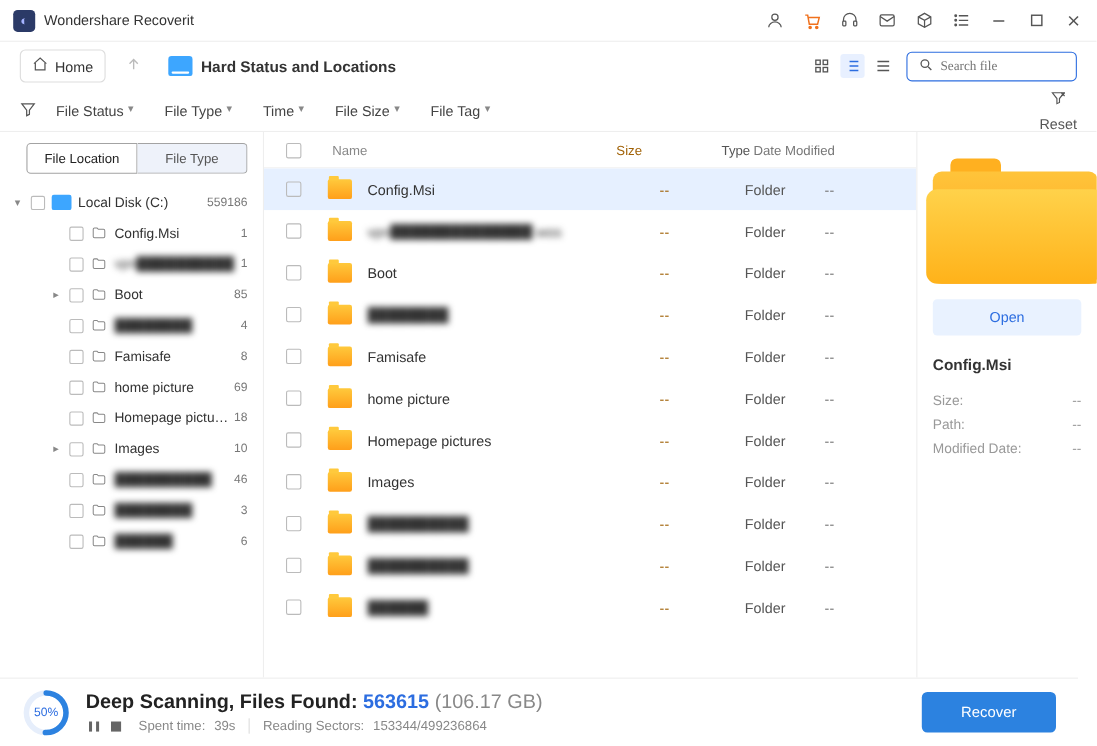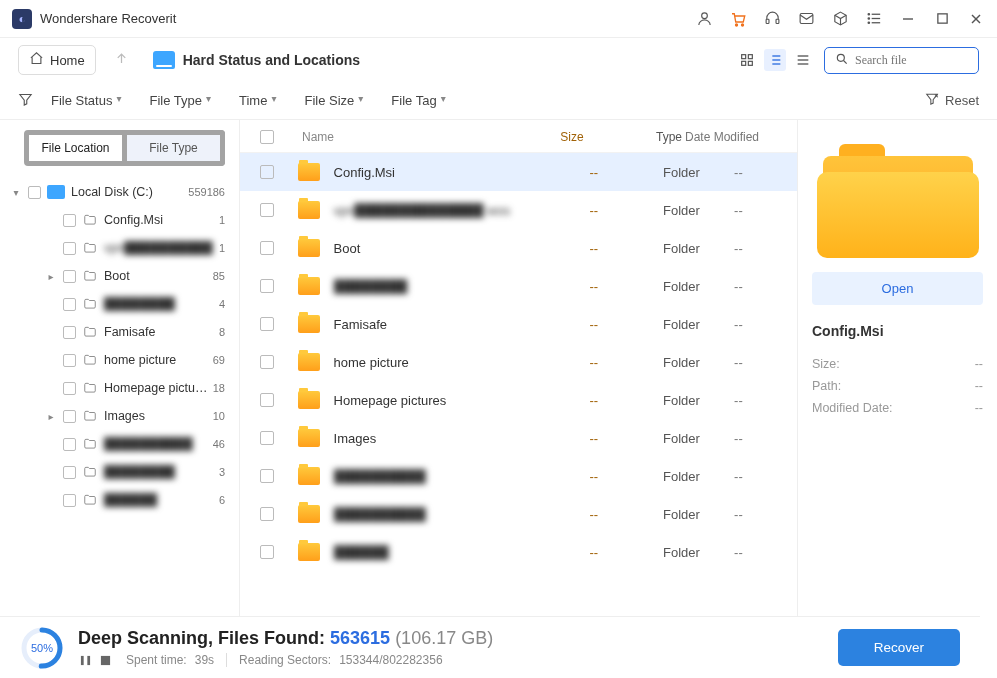--- a/index.html
+++ b/index.html
@@ -25,29 +25,29 @@
   .view-icons { display:flex; gap:6px; align-items:center;}
   .vi { width:22px; height:22px; display:flex; align-items:center; justify-content:center; border-radius:3px; cursor:pointer; color:#555;}
   .vi.active { background:#e8f0ff; color:#2c6de0;}
   .search-box { display:flex; align-items:center; gap:6px; border:1.5px solid #2c6de0; border-radius:5px; padding:4px 10px; width:155px;}
   .search-box input { border:none; outline:none; font-size:12px; width:110px; color:#555;font-family:Liberation Serif, serif;}
   
   
   .filter-bar { display:flex; align-items:center; height:38px; padding:0 18px; border-bottom:1px solid #eee; font-size:13px;}
   .funnel { margin-right:18px; color:#555; cursor:pointer;}
   .filt { display:flex; align-items:flex-start; gap:4px; margin-right:28px; color:#444; cursor:pointer;}
-  .reset-btn { margin-left:auto; display:flex; gap:6px; align-items:center; color:#555; cursor:pointer;}
+  .reset-btn { margin-left:auto; display:flex; gap:6px; align-items:center; color:#555; cursor:pointer;flex-direction:column;}
   
   
   .main { display:flex; position:absolute; top:120px; bottom:62px; left:0; right:0;}
   
   
   .sidebar { width:240px; border-right:1px solid #eee; display:flex; flex-direction:column; overflow:hidden;}
   .tab-sw { display:flex; padding:10px 14px 0 24px; gap:0;}
-  .tab-sw .tab { flex:1; text-align:center; padding:6px 4px; font-size:12px; border:5px solid #a3a3a3; border-radius:4px; cursor:pointer; color:#555;}
+  .tab-sw .tab { flex:1; text-align:center; padding:6px 4px; font-size:12px; border:1px solid #a3a3a3; border-radius:4px; cursor:pointer; color:#555;}
   .tab-sw .tab:first-child { border-top-right-radius:0; border-bottom-right-radius:0;}
   .tab-sw .tab:last-child { border-top-left-radius:0; border-bottom-left-radius:0; border-left:none;}
   .tab-sw .tab.active { background:#fff; color:#222; font-weight:500;}
   .tab-sw .tab:not(.active){ background:#eef2fa;}
   .tree { margin-top:12px; flex:1; overflow-y:auto; position:relative;}
   .tree::-webkit-scrollbar { width:6px;}
   .tree::-webkit-scrollbar-thumb { background:#c0c7d4; border-radius:3px;}
   .tree-item { display:flex; align-items:center; padding:7px 14px 7px 10px; font-size:12.5px; cursor:pointer; position:relative;}
   .tree-item.root { font-weight:500;}
   .tree-item .expander { width:12px; text-align:center; color:#888; font-size:10px;}
@@ -71,21 +71,21 @@
   .frow .ricon { width:22px; height:18px; margin-right:14px;}
   .folder-g { width:22px; height:18px; background:linear-gradient(180deg,#ffc93c,#ff9f1a); border-radius:2px; position:relative;}
   .folder-g::before { content:""; position:absolute; top:-3px; left:1px; width:9px; height:4px; background:#ffc93c; border-radius:1px 1px 0 0;}
   .col-name { width:240px; overflow:hidden; text-overflow:ellipsis; white-space:nowrap;}
   .col-size { width:60px; text-align:center; color:#a16207;}
   .col-type { width:80px; text-align:right; color:#555;}
   .col-date { width:80px; text-align:center; color:#777;}
   .flhead .col-name { margin-left:0; width:240px;}
   
   
-  .preview { width:200px; padding:18px 14px; border-left:1px solid #eee;}
+  .preview { width:164px; padding:18px 14px; border-left:1px solid #eee;}
   .big-folder { width:150px; height:110px; margin:10px auto 14px auto; position:relative;}
   .big-folder .back { position:absolute; inset:8px 0 0 0; background:linear-gradient(180deg,#ffc43a,#ff9f1a); border-radius:8px;}
   .big-folder .tab2 { position:absolute; top:-4px; left:16px; width:46px; height:18px; background:#ffb020; border-radius:6px 6px 0 0;}
   .big-folder .front { position:absolute; top:24px; left:-6px; right:-6px; bottom:0; background:linear-gradient(180deg,#ffd24a,#ffb21a); border-radius:10px;}
   .open-btn { display:block; width:100%; background:#e9f2ff; color:#2c6de0; border:none; padding:9px; border-radius:4px; font-size:13px; cursor:pointer; margin-bottom:18px;}
   .pv-title { font-weight:600; font-size:14px; color:#333; margin-bottom:14px;}
   .pv-row { display:flex; justify-content:space-between; font-size:12.5px; color:#999; padding:4px 0;}
   
   
   .bottom { position:absolute; bottom:0; left:0; right:17px; height:62px; display:flex; align-items:center; padding:0 20px; border-top:1px solid #eee; background:#fff;}
@@ -565,17 +565,17 @@
         <div class="tctl">
             <svg width="11" height="11" viewBox="0 0 12 12">
               <rect x="1" y="1" width="10" height="10" fill="#666"></rect>
             </svg>
           </div>
       </div>
       <span>Spent time:</span>
       <span>39s</span>
       <div class="divider"></div>
       <span>Reading Sectors:</span>
-      <span>153344/802282356</span>
+      <span>153344/499236864</span>
     </div>
   </div>
   <button class="recover-btn">Recover</button>
 </div>
 
 </body></html>

